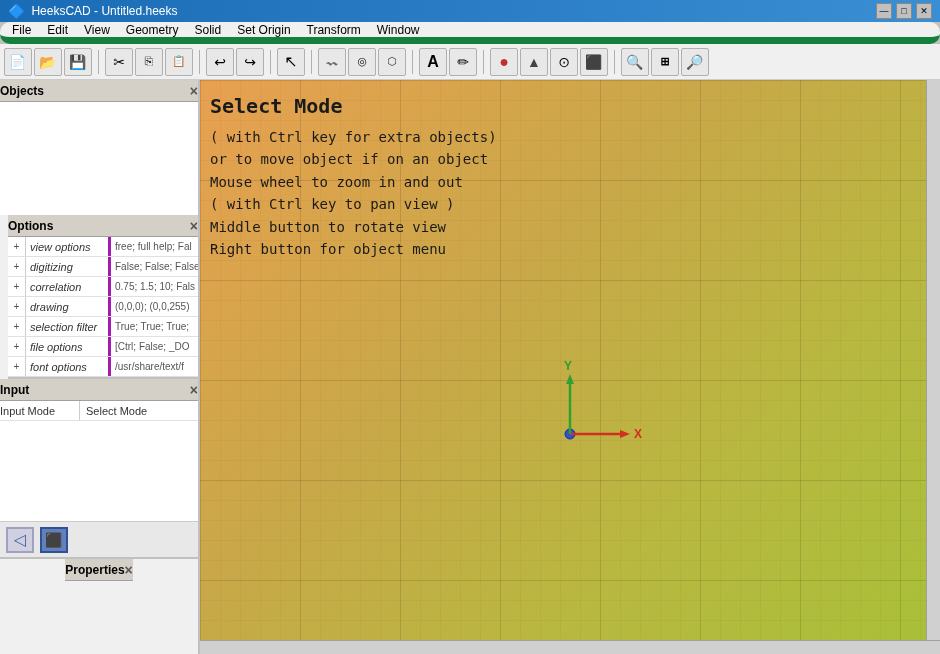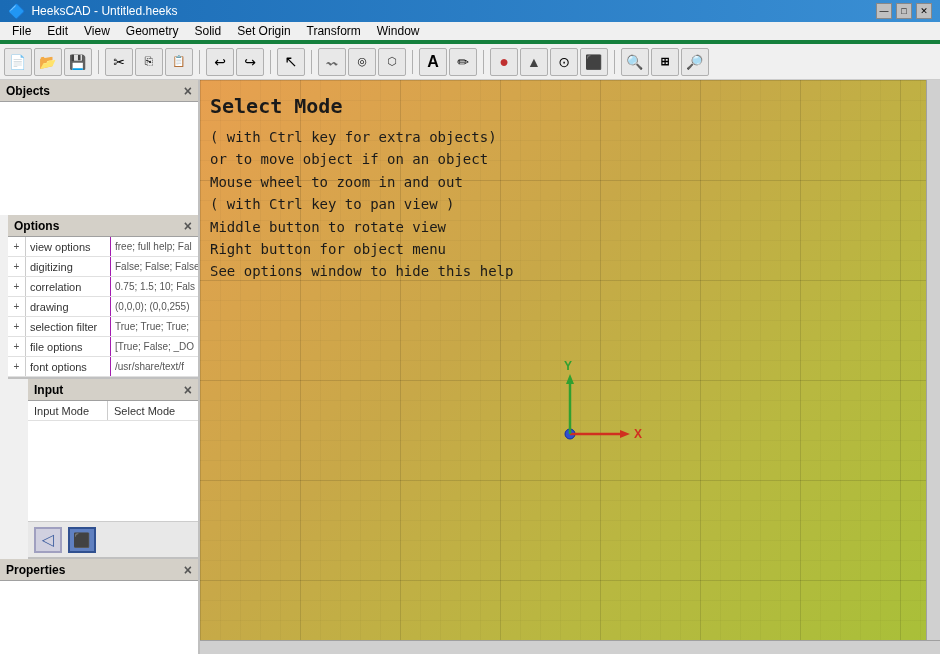--- a/index.html
+++ b/index.html
@@ -46,22 +46,23 @@
       color: #000;
     }
 
     
     #menu-bar {
       background: #f0f0f0;
       height: 22px;
       display: flex;
       align-items: center;
       padding: 0 4px;
-      border-bottom: 4px solid #15803d;
+      border-bottom: 7px solid #15803d;
       font-size: 12px;
+      border-radius: 10px;
     }
     .menu-item {
       padding: 2px 8px;
       cursor: pointer;
       height: 100%;
       display: flex;
       align-items: center;
     }
 
     
@@ -111,21 +112,21 @@
 
     .panel-section {
       border-bottom: 2px solid #c0c0c0;
     }
     .panel-header {
       background: #d4d0c8;
       height: 22px;
       display: flex;
       align-items: center;
       justify-content: space-between;
-      padding: 0 6px;
+      padding: 0 0;
       font-weight: bold;
       font-size: 12px;
       border-bottom: 1px solid #a0a0a0;
     }
     .panel-close {
       cursor: pointer;
       font-size: 14px;
       font-weight: bold;
       color: #555;
     }
@@ -163,55 +164,54 @@
       border-right: 1px solid #ccc;
       height: 100%;
       display: flex;
       align-items: center;
       justify-content: center;
     }
     .options-key {
       width: 85px;
       padding-left: 4px;
       color: #333;
-      border-right: 1px solid #a21caf;
+      border-right: 3px solid #a21caf;
       height: 100%;
       display: flex;
       align-items: center;
       overflow: hidden;
       white-space: nowrap;
+      font-style: italic;
     }
     .options-val {
       flex: 1;
       padding-left: 4px;
       color: #555;
       overflow: hidden;
       white-space: nowrap;
       font-size: 10px;
     }
 
     
     #input-panel {
       flex: 0 0 auto;
-      margin-left: 28px;
     }
     #input-content {
       background: white;
       height: 120px;
     }
     .input-row {
       display: flex;
       align-items: center;
       height: 20px;
       border-bottom: 1px solid #e0e0e0;
       font-size: 11px;
     }
     .input-key {
       width: 80px;
-      padding-left: 6px;
       border-right: 1px solid #ccc;
       height: 100%;
       display: flex;
       align-items: center;
       color: #333;
     }
     .input-val {
       flex: 1;
       padding-left: 6px;
       color: #333;
@@ -397,21 +397,21 @@
           <div class="options-val">(0,0,0); (0,0,255)</div>
         </div>
         <div class="options-row">
           <div class="options-expand">+</div>
           <div class="options-key">selection filter</div>
           <div class="options-val">True; True; True;</div>
         </div>
         <div class="options-row">
           <div class="options-expand">+</div>
           <div class="options-key">file options</div>
-          <div class="options-val">[True; False; _DO</div>
+          <div class="options-val">[Ctrl; False; _DO</div>
         </div>
         <div class="options-row">
           <div class="options-expand">+</div>
           <div class="options-key">font options</div>
           <div class="options-val">/usr/share/text/f</div>
         </div>
       </div>
     </div>
 
     <div class="panel-section" id="input-panel">
@@ -424,21 +424,21 @@
           <div class="input-key">Input Mode</div>
           <div class="input-val">Select Mode</div>
         </div>
       </div>
       <div id="input-icons">
         <div class="input-icon-btn" style="color:#4060a0; font-size:16px;">◁</div>
         <div class="input-icon-btn" style="color:#4060a0; background:#6080c0; border-color:#305090;">⬛</div>
       </div>
     </div>
 
-    <div style="flex:1; display:flex; flex-direction:column;" id="properties-panel">
+    <div style="flex:1; display:flex; flex-direction:column;align-items:center;" id="properties-panel">
       <div class="panel-header">
         <span>Properties</span>
         <span class="panel-close">×</span>
       </div>
       <div id="properties-content" style="flex:1; background:white;"></div>
     </div>
 
   </div>
 
   <div id="viewport">
@@ -457,21 +457,20 @@
     </svg>
 
     <div id="select-mode-text">
       <div id="select-mode-title">Select Mode</div>
       <div>( with Ctrl key for extra objects)</div>
       <div>or to move object if on an object</div>
       <div>Mouse wheel to zoom in and out</div>
       <div>( with Ctrl key to pan view )</div>
       <div>Middle button to rotate view</div>
       <div>Right button for object menu</div>
-      <div>See options window to hide this help</div>
     </div>
 
     <svg style="position:absolute; bottom: 200px; left: 350px; width: 80px; height: 80px; overflow:visible;">
 
       <circle cx="20" cy="60" r="5" fill="#3050d0" stroke="#1030a0" stroke-width="1"></circle>
 
       <line x1="20" y1="60" x2="70" y2="60" stroke="#d03020" stroke-width="2.5"></line>
       <polygon points="70,56 80,60 70,64" fill="#d03020"></polygon>
       <text x="84" y="64" font-size="12" font-weight="bold" fill="#d03020">X</text>
 

